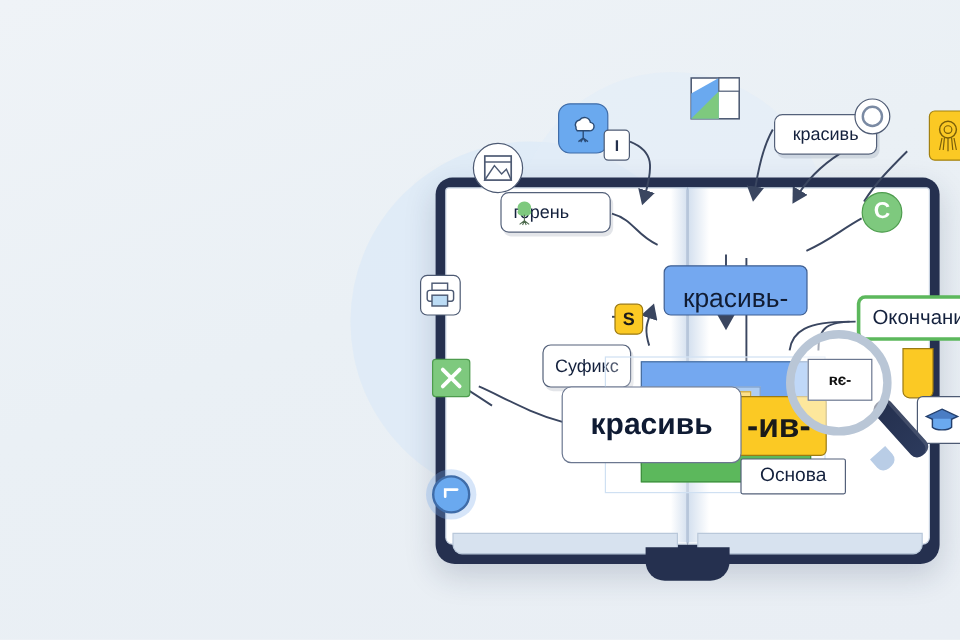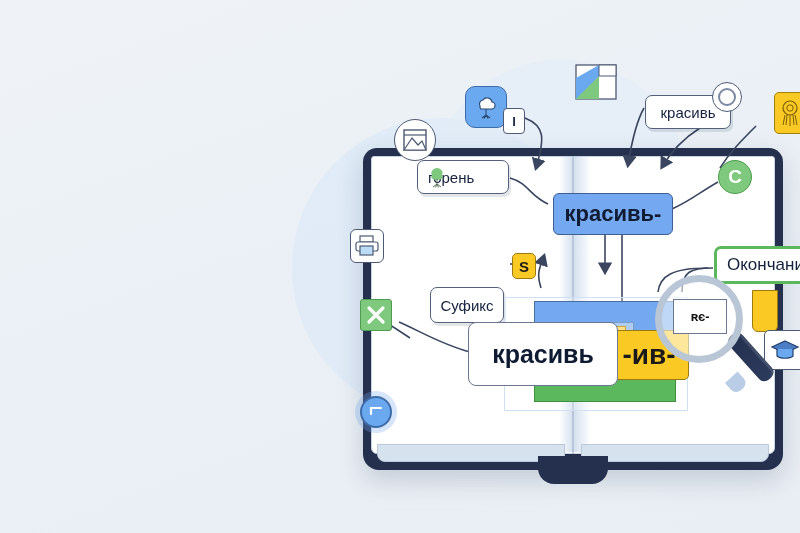--- a/index.html
+++ b/index.html
@@ -41,23 +41,23 @@
        background:linear-gradient(90deg,#2c3857,#1d2742);border-radius:2px;}
   .back-cover{position:absolute;left:755px;top:160px;width:14px;height:300px;
        background:linear-gradient(90deg,#2b3756,#1c2641);border-radius:2px;}
 
   
   .node{position:absolute;box-sizing:border-box;display:flex;align-items:center;
         justify-content:center;font-size:15px;color:#14213d;background:#fff;
         border:1.5px solid #54617a;border-radius:7px;white-space:nowrap;}
   .node.shadowed{box-shadow:2px 3px 0 rgba(40,55,85,.13);}
 
-  .chip-blue{position:absolute;box-sizing:border-box;display:flex;align-items:center;
+  .chip-blue{position:absolute;box-sizing:border-box;display:flex;align-items:flex-end;
         justify-content:center;background:#74a8f0;border:1.5px solid #3f5f92;
-        border-radius:6px;color:#111c33;font-weight:700;}
+        border-radius:6px;color:#111c33;font-weight:400;margin-top:28px;}
   .chip-yellow{position:absolute;box-sizing:border-box;display:flex;align-items:center;
         justify-content:center;background:#fbc924;border:1.5px solid #9c7a12;
         border-radius:5px;color:#1a1a1a;font-weight:700;}
   .chip-green{position:absolute;box-sizing:border-box;display:flex;align-items:center;
         justify-content:center;background:#fff;border:3px solid #5cb85c;
         border-radius:7px;color:#14213d;}
 
   
   .stack-frame{position:absolute;left:504px;top:297px;width:182px;height:112px;
        border:1px solid #cfe0f2;background:rgba(255,255,255,.25);}
@@ -200,21 +200,21 @@
               justify-content:flex-start;gap:6px;">
     <span>горень</span>
     <span class="ic" style="width:18px;height:22px;">
       <svg width="18" height="22" viewBox="0 0 18 22">
         <path d="M9,2 C13,2 16,6 14,9 C16,11 14,14 9,14 C4,14 2,11 4,9 C2,6 5,2 9,2z" fill="#7ec97e"></path>
         <path d="M9,13 v5 M9,18 l-4,3 M9,18 l4,3 M9,18 l-1.5,3.5 M9,18 l1.5,3.5" stroke="#4e6b4e" stroke-width=".9" fill="none"></path>
       </svg>
     </span>
   </div>
 
-  <div class="node shadowed" style="left:430px;top:247px;width:74px;height:36px;margin-top:40px;">
+  <div class="node shadowed" style="left:452px;top:247px;width:74px;height:36px;margin-top:40px;">
     <span>Суфикс</span>
   </div>
   <div class="chip-yellow" style="left:512px;top:253px;width:24px;height:26px;font-size:15px;">
     <span>S</span>
   </div>
 
   <div class="ic ic-sq-white" style="left:350px;top:229px;width:34px;height:34px;border-radius:6px;">
     <svg width="24" height="22" viewBox="0 0 24 22">
       <rect x="5" y="1" width="13" height="6" fill="#fff" stroke="#4d5a73" stroke-width="1.2"></rect>
       <rect x="1" y="7" width="22" height="9" rx="2" fill="#fff" stroke="#4d5a73" stroke-width="1.2"></rect>
@@ -264,20 +264,23 @@
   <div class="bar bar-green-dark" style="left:534px;top:376px;width:142px;height:26px;"></div>
 
   <div class="chip-yellow" style="left:609px;top:330px;width:80px;height:50px;font-size:28px;">
     <span>-ив-</span>
   </div>
 
   <div class="word-box">
     <span>красивь</span>
   </div>
 
+  <div class="node" style="left:617px;top:382px;width:88px;height:30px;border-radius:2px;font-size:16px;border-width:1.2px;">
+    <span>Основа</span>
+  </div>
 
   <div class="mag">
     <div class="mag-handle"></div>
     <div class="mag-handle-tip"></div>
     <div class="mag-ring"></div>
     <div class="mag-lens-box">
       <span>-эя</span>
     </div>
   </div>
 

